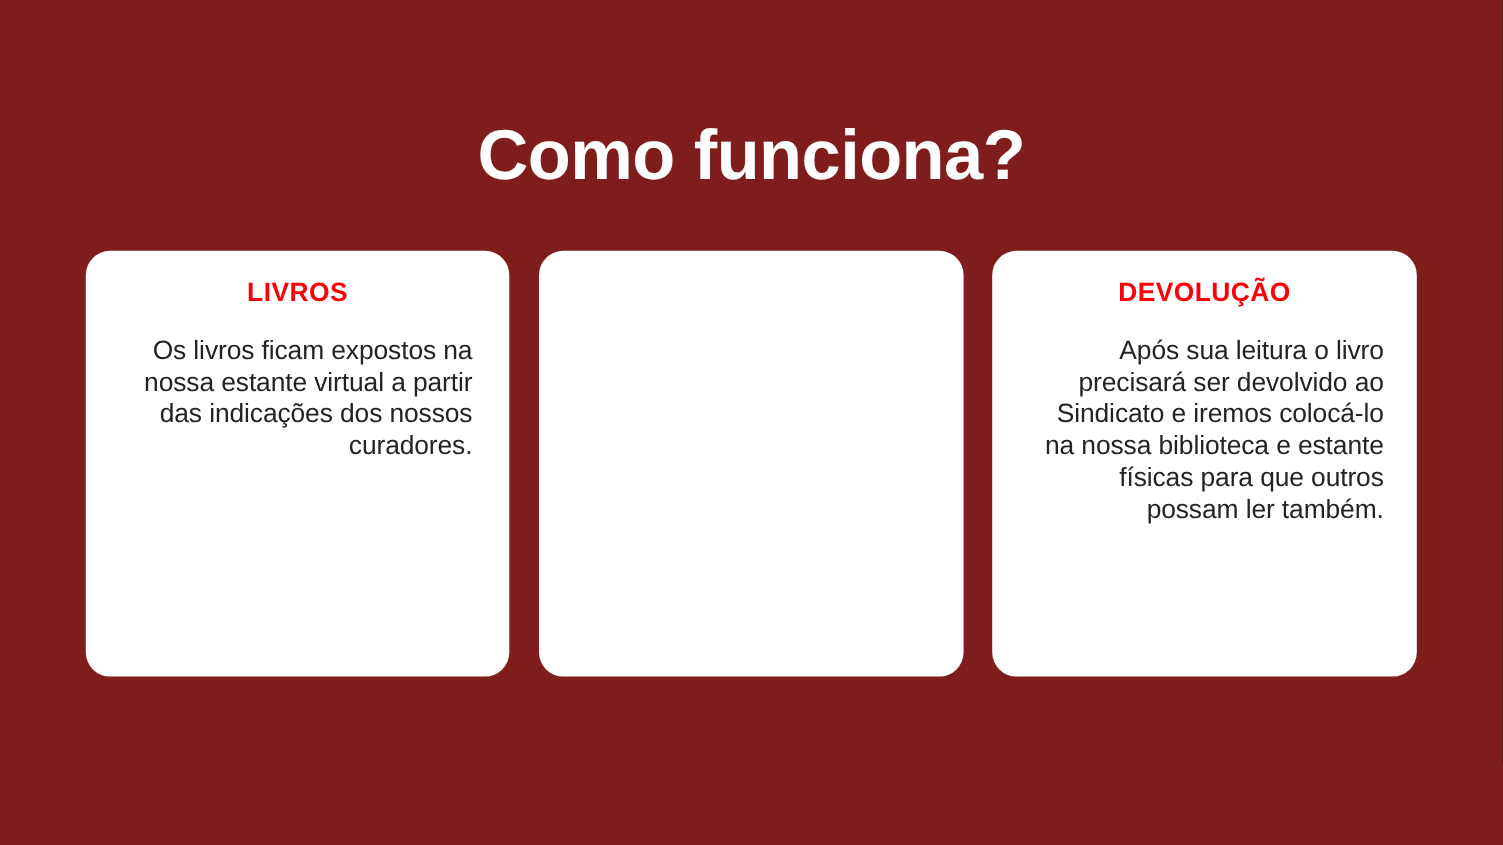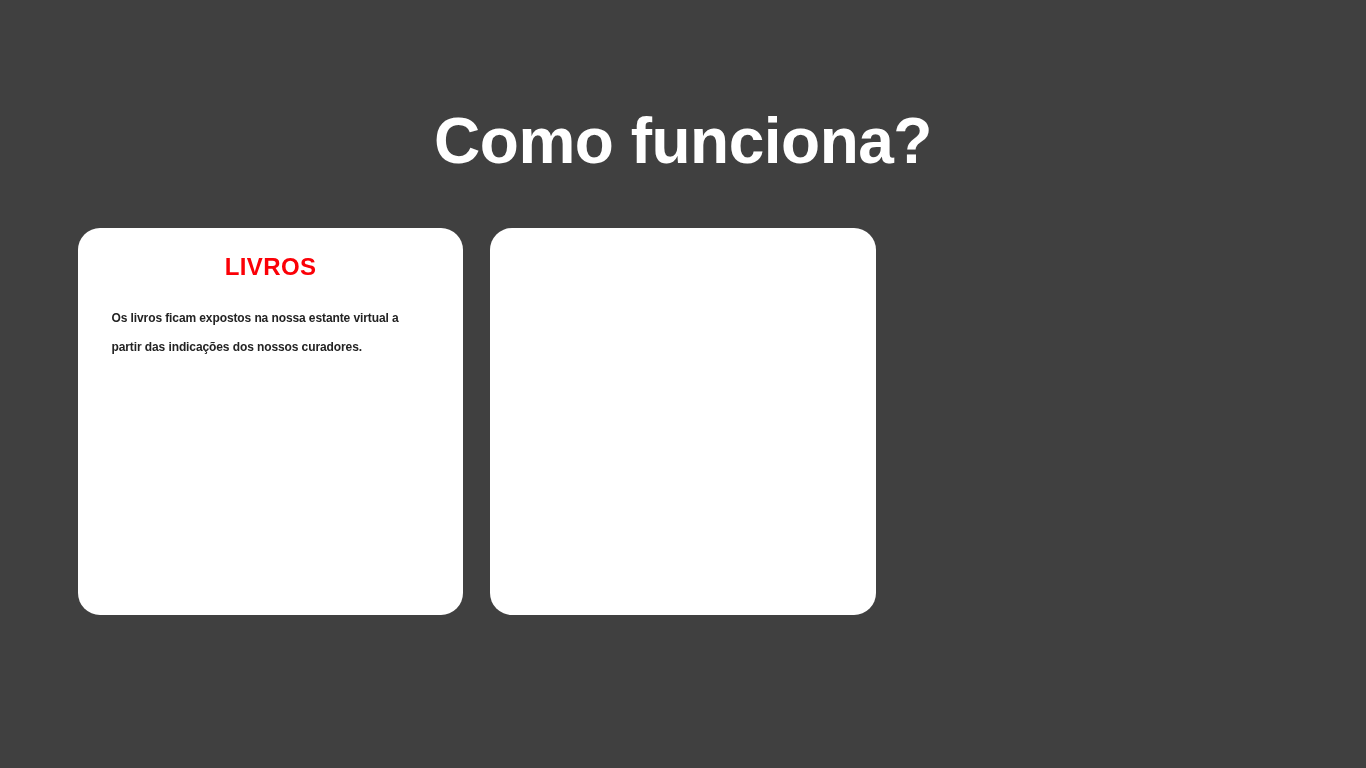--- a/index.html
+++ b/index.html
@@ -11,21 +11,21 @@
     height: 768px;
     background: #000000;
     font-family: "Liberation Sans", "DejaVu Sans", sans-serif;
     overflow: hidden;
   }
 
   .slide {
     position: relative;
     width: 1366px;
     height: 768px;
-    background: #404040;
+    background: #7f1d1d;
   }
 
   .slide-title {
     position: absolute;
     top: 66px;
     left: 0;
     width: 1366px;
     text-align: center;
     color: #ffffff;
     font-size: 64px;
@@ -65,24 +65,24 @@
     font-size: 24px;
     font-weight: bold;
     letter-spacing: 0.4px;
     text-align: center;
     line-height: 1.1;
     margin: 0 0 24px 0;
   }
 
   .card-body {
     color: #232323;
-    font-size: 12px;
-    font-weight: bold;
+    font-size: 24px;
+    font-weight: normal;
     line-height: 29px;
-    text-align: left;
+    text-align: right;
     margin: 0;
     letter-spacing: -0.1px;
   }
 
   .card-1 .card-body { max-width: 318px; }
   .card-2 .card-body { max-width: 322px; }
   .card-3 .card-body { max-width: 326px; }
 </style>
 </head>
 <body>
@@ -94,15 +94,19 @@
   <div class="cards-row">
 
     <div class="card card-1">
       <div class="card-heading">LIVROS</div>
       <p class="card-body">Os livros ficam expostos na nossa estante virtual a partir das indicações dos nossos curadores.</p>
     </div>
 
     <div class="card card-2">
     </div>
 
+    <div class="card card-3">
+      <div class="card-heading">DEVOLUÇÃO</div>
+      <p class="card-body">Após sua leitura o livro precisará ser devolvido ao Sindicato e iremos colocá-lo na nossa biblioteca e estante físicas para que outros possam ler também.</p>
+    </div>
 
   </div>
 </div>
 
 </body></html>

